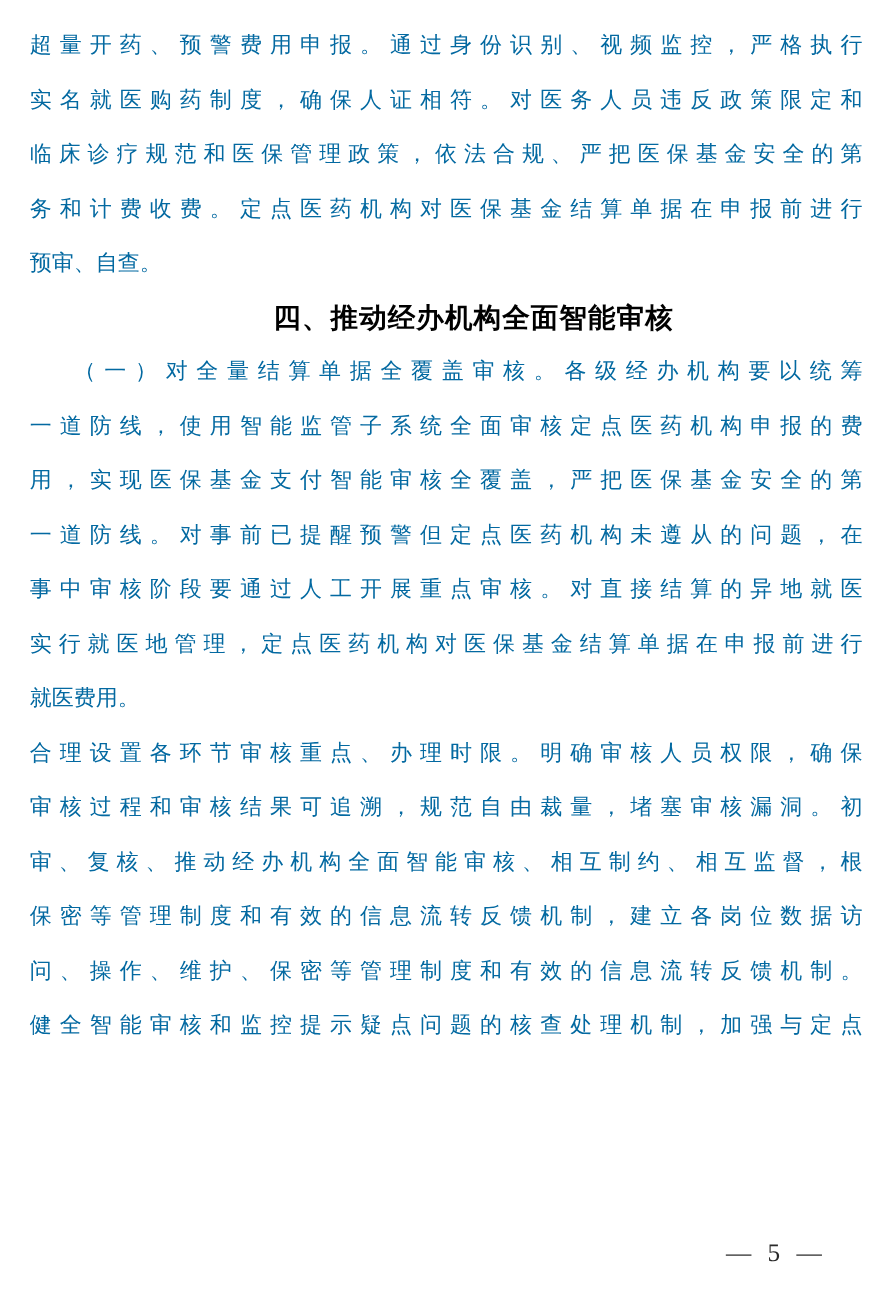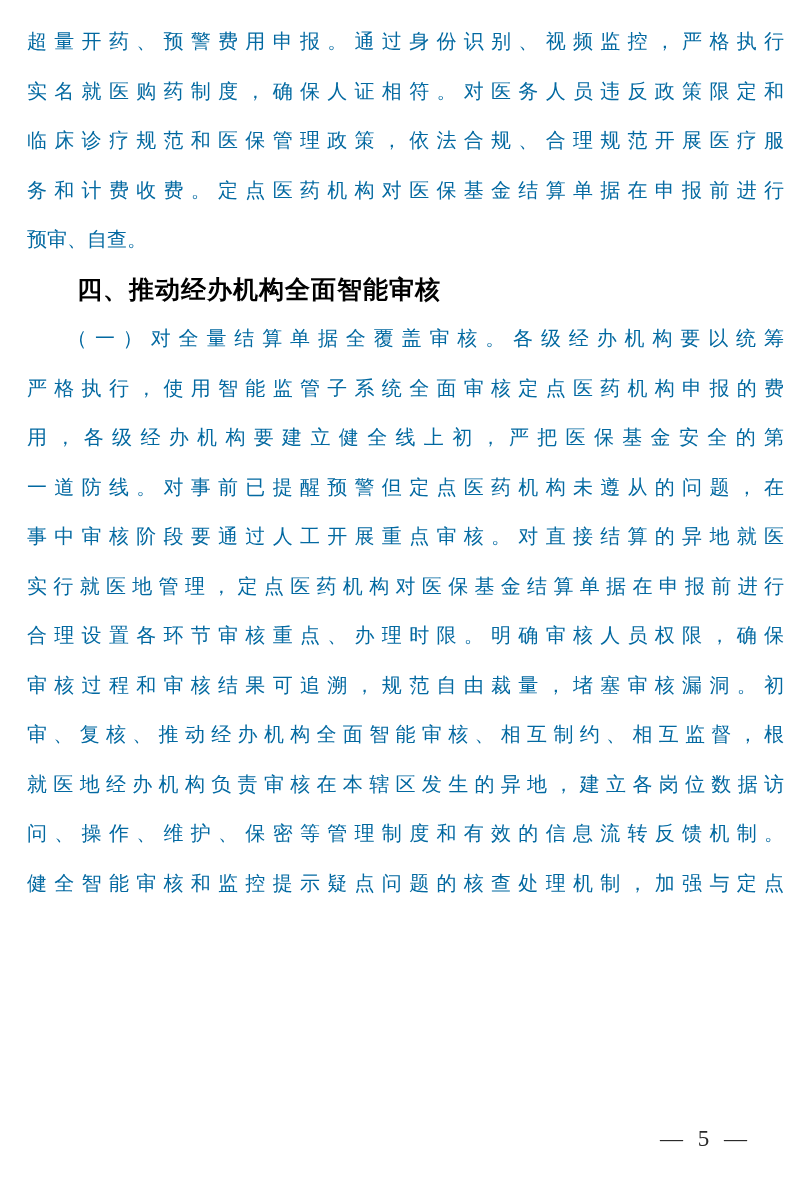--- a/index.html
+++ b/index.html
@@ -37,20 +37,21 @@
   }
   
   .j {
     text-align: justify;
     text-align-last: justify;
     text-justify: inter-character;
   }
   
   .indent {
     text-indent: 2em;
+    text-align: center;
   }
   
   .heading {
     font-family: "Liberation Sans", "DejaVu Sans", sans-serif;
     font-weight: bold;
     font-size: 25px;
     color: #000000;
     letter-spacing: 1px;
   }
   .footer {
@@ -65,31 +66,32 @@
     font-family: "Liberation Serif", "DejaVu Serif", serif;
   }
 </style>
 </head>
 <body>
 
 <div class="page">
   <div class="content">
     <div class="line j">超量开药、预警费用申报。通过身份识别、视频监控，严格执行</div>
     <div class="line j">实名就医购药制度，确保人证相符。对医务人员违反政策限定和</div>
-    <div class="line j">临床诊疗规范和医保管理政策，依法合规、合理规范开展医疗服</div>
+    <div class="line j">临床诊疗规范和医保管理政策，依法合规、严把医保基金安全的第</div>
     <div class="line j">务和计费收费。定点医药机构对医保基金结算单据在申报前进行</div>
     <div class="line">预审、自查。</div>
     <div class="line heading indent">四、推动经办机构全面智能审核</div>
     <div class="line j indent">（一）对全量结算单据全覆盖审核。各级经办机构要以统筹</div>
-    <div class="line j">严格执行，使用智能监管子系统全面审核定点医药机构申报的费</div>
-    <div class="line j">用，各级经办机构要建立健全线上初，严把医保基金安全的第</div>
+    <div class="line j">一道防线，使用智能监管子系统全面审核定点医药机构申报的费</div>
+    <div class="line j">用，实现医保基金支付智能审核全覆盖，严把医保基金安全的第</div>
     <div class="line j">一道防线。对事前已提醒预警但定点医药机构未遵从的问题，在</div>
     <div class="line j">事中审核阶段要通过人工开展重点审核。对直接结算的异地就医</div>
     <div class="line j">实行就医地管理，定点医药机构对医保基金结算单据在申报前进行</div>
+    <div class="line">就医费用。</div>
     <div class="line j">合理设置各环节审核重点、办理时限。明确审核人员权限，确保</div>
     <div class="line j">审核过程和审核结果可追溯，规范自由裁量，堵塞审核漏洞。初</div>
     <div class="line j">审、复核、推动经办机构全面智能审核、相互制约、相互监督，根</div>
-    <div class="line j">就医地经办机构负责审核在本辖区发生的异地，建立各岗位数据访</div>
+    <div class="line j">保密等管理制度和有效的信息流转反馈机制，建立各岗位数据访</div>
     <div class="line j">问、操作、维护、保密等管理制度和有效的信息流转反馈机制。</div>
     <div class="line j">健全智能审核和监控提示疑点问题的核查处理机制，加强与定点</div>
   </div>
   <div class="footer">— 5 —</div>
 </div>
 
 </body></html>

